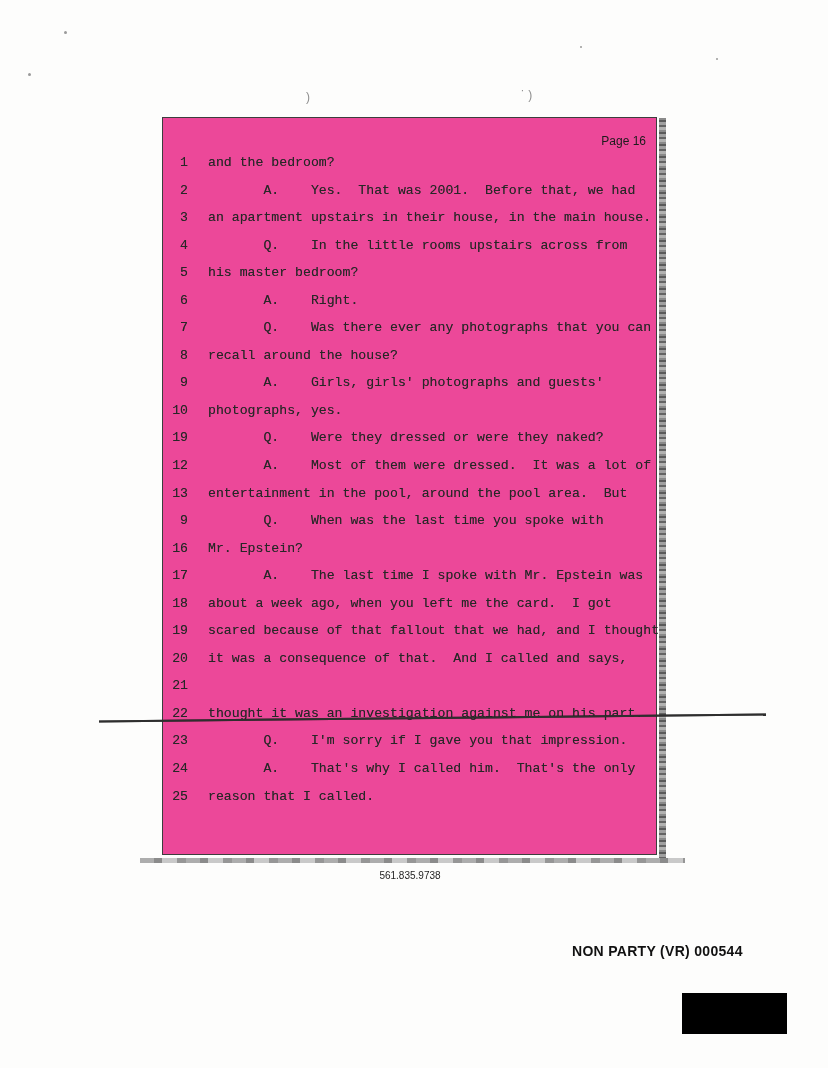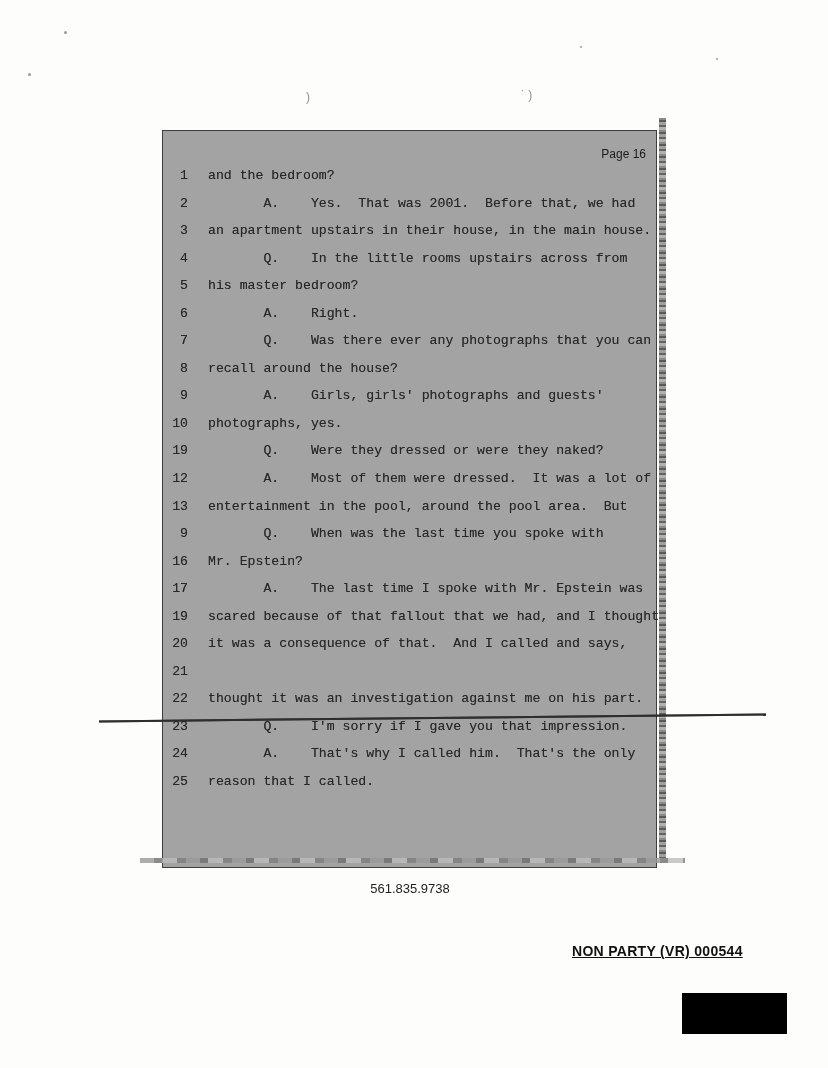--- a/index.html
+++ b/index.html
@@ -5,23 +5,22 @@
   html,body{margin:0;padding:0;}
   body{
     width:828px;height:1068px;position:relative;overflow:hidden;
     background:#fdfdfc;
     font-family:"Liberation Sans",sans-serif;
   }
   
   .page-box{
     position:absolute;left:162px;top:117px;width:495px;height:738px;
     border:1.6px solid #3d3d3d;
-    background:#a3a3a3;
+    background:#ec4899;
     box-sizing:border-box;
-    margin-top:13px;
   }
   
   .edge-strip{
     position:absolute;left:659px;top:118px;width:7px;height:740px;
     background:repeating-linear-gradient(to bottom,
       #777 0 2px,#3e3e3e 2px 4px,#909090 4px 7px,#4a4a4a 7px 9px,#a5a5a5 9px 12px);
     opacity:.85;filter:blur(.3px);
   }
   
   .bottom-shadow{
@@ -54,24 +53,24 @@
   .strike-line{
     position:absolute;left:99px;top:717px;width:667px;height:1.8px;
     background:#2e2e2e;transform:rotate(-0.6deg);
     box-shadow:0 0 .5px rgba(0,0,0,.6);
   }
   .footer{
     position:absolute;left:162px;top:868px;width:496px;
     text-align:center;color:#1e1e1e;
   }
   .footer .f1{font-size:11.5px;letter-spacing:.1px;}
-  .footer .f2{font-size:13px;margin-top:13px;}
+  .footer .f2{font-size:10px;margin-top:2px;}
   .bates-stamp{
     position:absolute;left:572px;top:943px;
-    font-size:14px;font-weight:bold;color:#111;letter-spacing:.3px;text-decoration:underline;
+    font-size:14px;font-weight:bold;color:#111;letter-spacing:.3px;
   }
   .redaction-box{
     position:absolute;left:682px;top:993px;width:105px;height:41px;
     background:#000;
   }
   
   .artifact{position:absolute;color:#8e8e8e;font-size:12px;}
   .speck{position:absolute;background:#9a9a9a;border-radius:50%;}
 </style>
 </head>
@@ -145,20 +144,24 @@
       </div>
     <div class="tline">
         <span class="num">16</span>
         <span class="txt">Mr. Epstein?</span>
       </div>
     <div class="tline">
         <span class="num">17</span>
         <span class="txt">       A.    The last time I spoke with Mr. Epstein was</span>
       </div>
     <div class="tline">
+        <span class="num">18</span>
+        <span class="txt">about a week ago, when you left me the card.  I got</span>
+      </div>
+    <div class="tline">
         <span class="num">19</span>
         <span class="txt">scared because of that fallout that we had, and I thought</span>
       </div>
     <div class="tline">
         <span class="num">20</span>
         <span class="txt">it was a consequence of that.  And I called and says,</span>
       </div>
     <div class="tline">
         <span class="num">21</span>
       </div>

